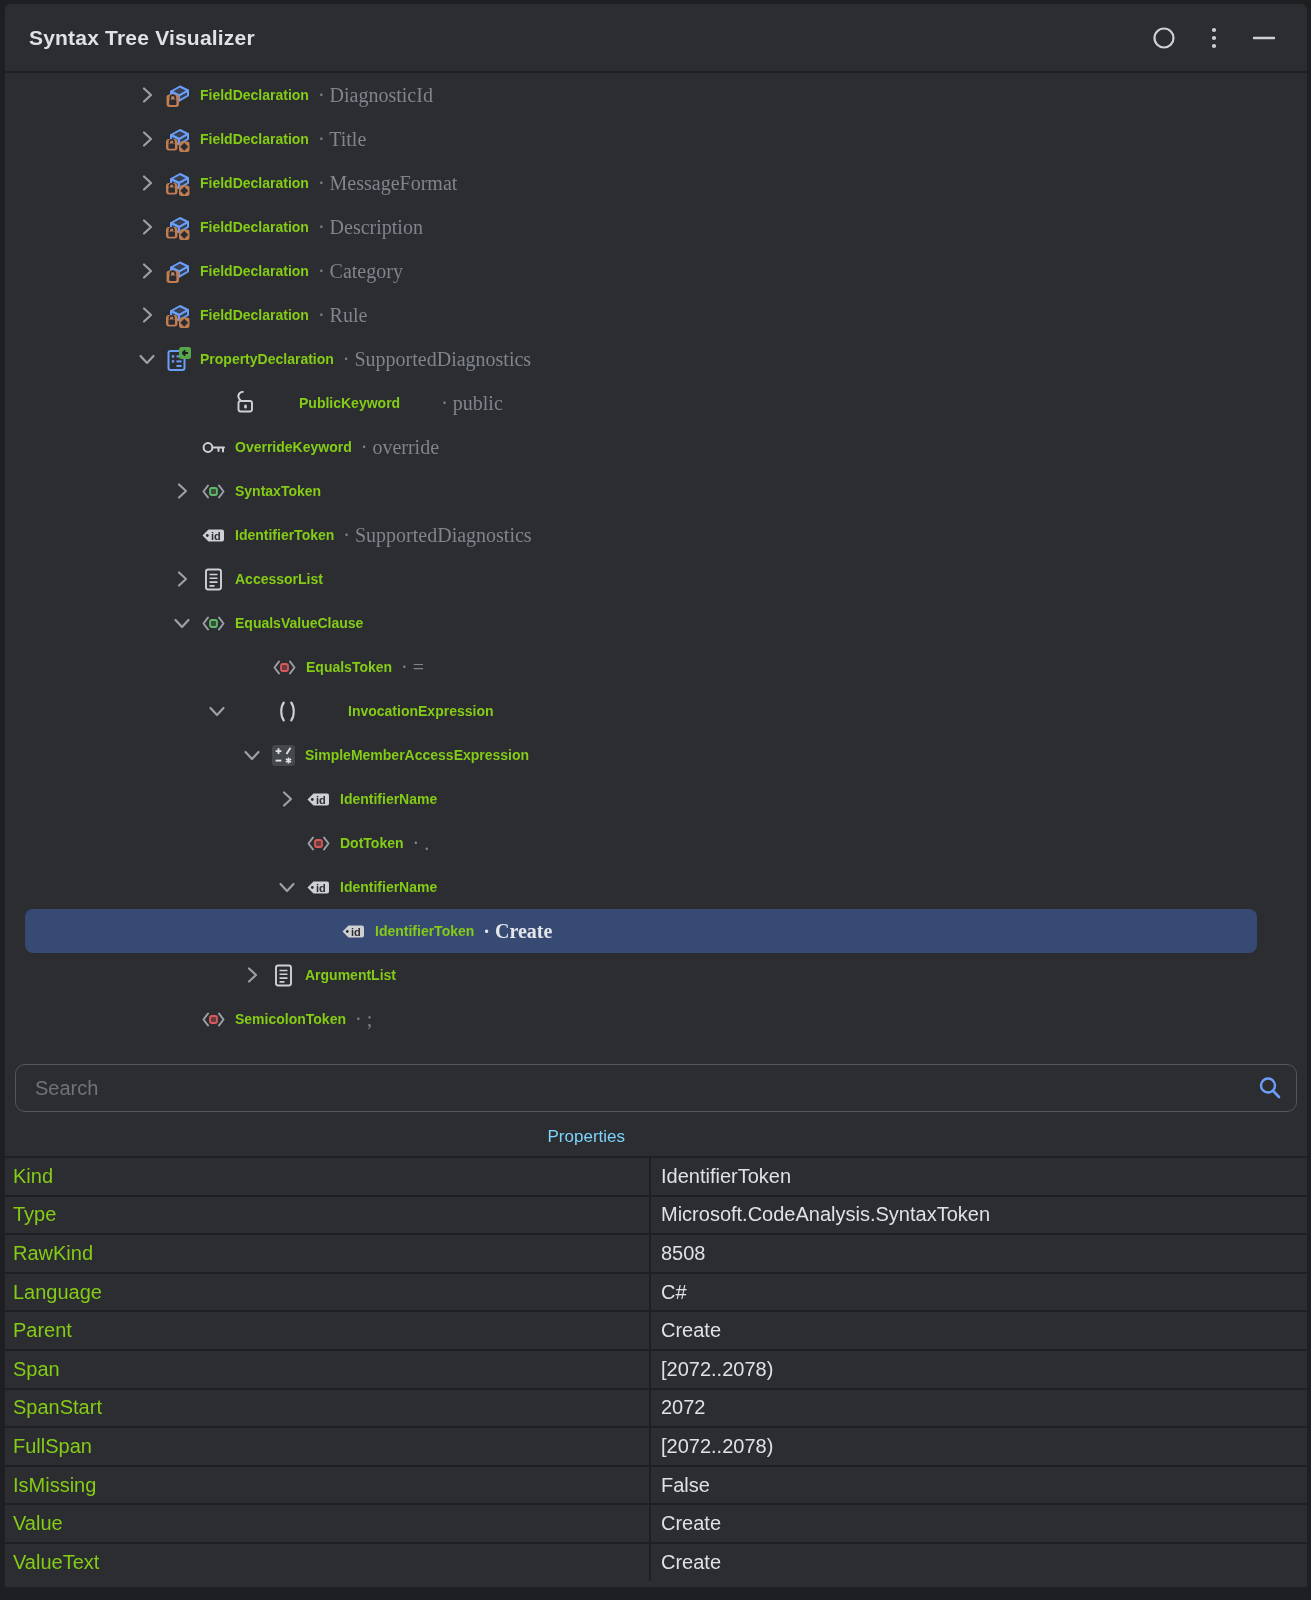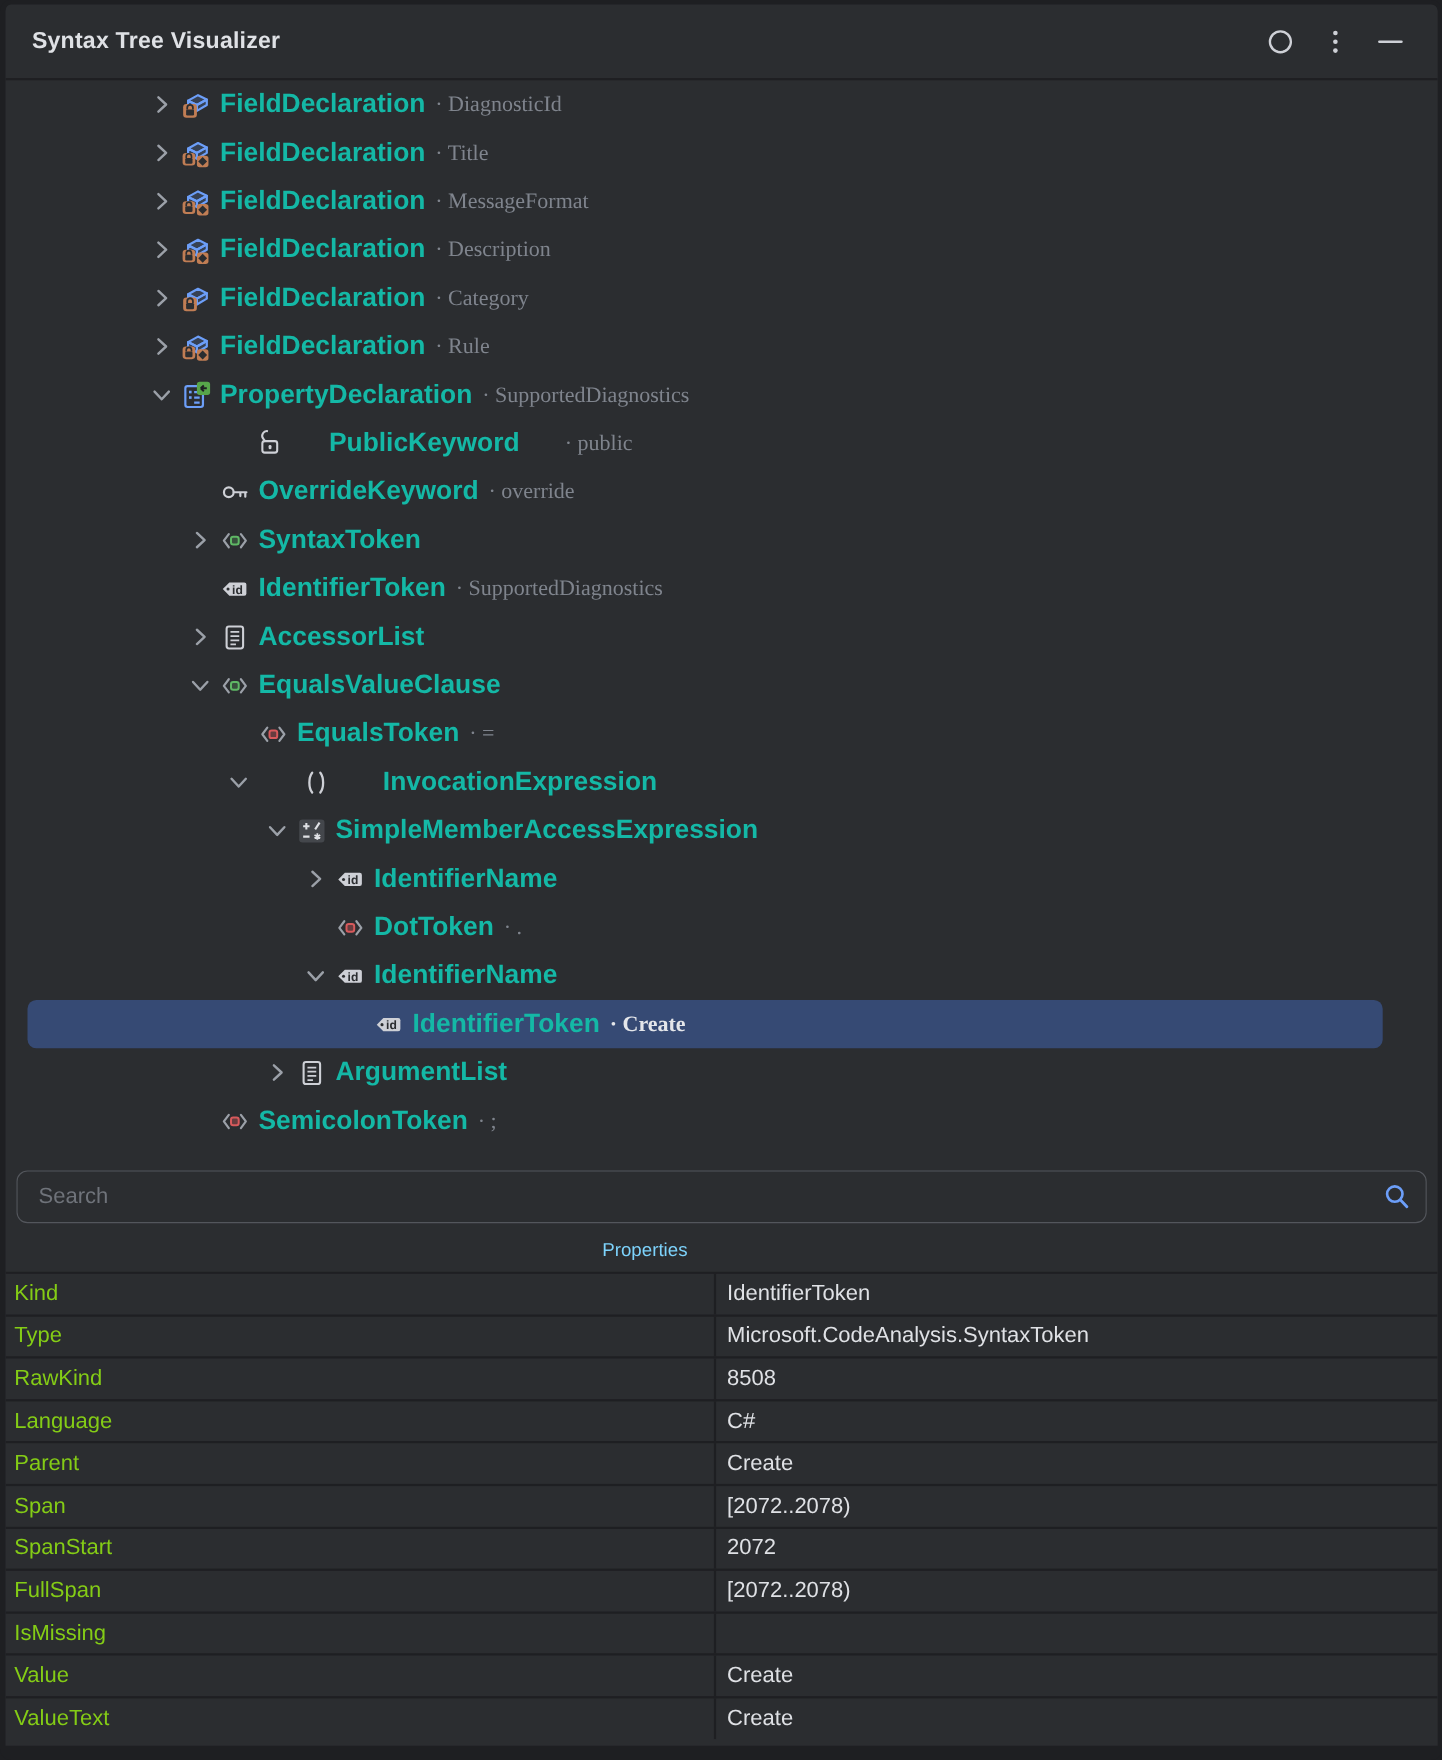--- a/index.html
+++ b/index.html
@@ -13,21 +13,21 @@
               padding:0 26px 0 24px; border-bottom:2px solid #1e1f22; }
   .titlebar .title { font-size:21px; font-weight:700; color:#dfe1e5; letter-spacing:.2px; }
   .titlebar .spacer { flex:1; }
   .tb-icon { width:34px; height:34px; display:flex; align-items:center; justify-content:center;
              margin-left:16px; border-radius:6px; cursor:pointer; }
   
   .tree { flex:0 0 auto; padding-top:0; }
   .trow { height:44px; display:flex; align-items:center; white-space:nowrap; cursor:default; }
   .trow .chevslot { width:30px; height:26px; flex:0 0 auto; display:flex; align-items:center; }
   .trow .nicon { width:27px; height:26px; flex:0 0 auto; display:flex; align-items:center; justify-content:center; }
-  .trow .lbl { margin-left:8px; font-size:24px; font-weight:600; color:#14b8a6; }
+  .trow .lbl { margin-left:8px; font-size:14px; font-weight:600; color:#84cc16; }
   .trow .sfx { margin-left:9px; font-size:20px; font-weight:400; color:#7f848d;font-family:Liberation Serif, serif; }
   .trow.selected { background:#364a74; border-radius:8px; margin-left:20px; margin-right:50px; }
   .trow.selected .sfx { color:#e4e6ea; font-weight:600; }
   
   .search-wrap { margin:23px 10px 0 10px; position:relative; flex:0 0 auto; }
   .search-wrap input { width:100%; height:48px; background:transparent; border:1.5px solid #53565c;
                        border-radius:10px; outline:none; color:#dfe1e5; font-size:20px;
                        font-family:"Liberation Sans",sans-serif; padding:0 52px 0 19px; }
   .search-wrap input::placeholder { color:#6f737a; }
   .search-wrap .mag { position:absolute; right:13px; top:10px; }
@@ -281,21 +281,21 @@
           </svg>
         </span>
         <span class="nicon">
           <svg width="27" height="27" viewBox="0 0 27 27">
    <path d="M8 7.5 L3.5 13.5 L8 19.5 M19 7.5 L23.5 13.5 L19 19.5" fill="none" stroke="#9ba0a8" stroke-width="2" stroke-linecap="round" stroke-linejoin="round"></path>
    <rect x="10" y="10" width="7" height="7" rx="2" fill="rgba(95,184,101,.25)" stroke="#5fb865" stroke-width="1.8"></rect>
           </svg>
         </span>
         <span class="lbl">EqualsValueClause</span>
       </div>
-      <div class="trow" style="padding-left: 200px;">
+      <div class="trow" style="padding-left: 200px; margin-left: 36px;">
         <span class="chevslot"></span>
         <span class="nicon">
           <svg width="27" height="27" viewBox="0 0 27 27">
    <path d="M8 7.5 L3.5 13.5 L8 19.5 M19 7.5 L23.5 13.5 L19 19.5" fill="none" stroke="#9ba0a8" stroke-width="2" stroke-linecap="round" stroke-linejoin="round"></path>
    <rect x="10" y="10" width="7" height="7" rx="2" fill="rgba(215,90,92,.35)" stroke="#d75a5c" stroke-width="1.8"></rect>
           </svg>
         </span>
         <span class="lbl">EqualsToken</span>
         <span class="sfx">· =</span>
       </div>
@@ -451,20 +451,21 @@
       <div class="prow">
         <div class="pname">SpanStart</div>
         <div class="pval">2072</div>
       </div>
       <div class="prow">
         <div class="pname">FullSpan</div>
         <div class="pval">[2072..2078)</div>
       </div>
       <div class="prow">
         <div class="pname">IsMissing</div>
+        <div class="pval">False</div>
       </div>
       <div class="prow">
         <div class="pname">Value</div>
         <div class="pval">Create</div>
       </div>
       <div class="prow">
         <div class="pname">ValueText</div>
         <div class="pval">Create</div>
       </div>
     </div>

